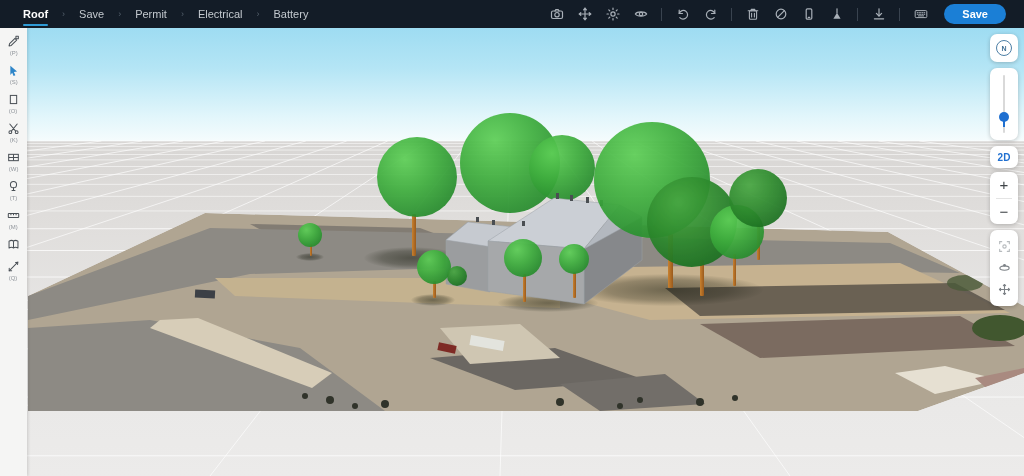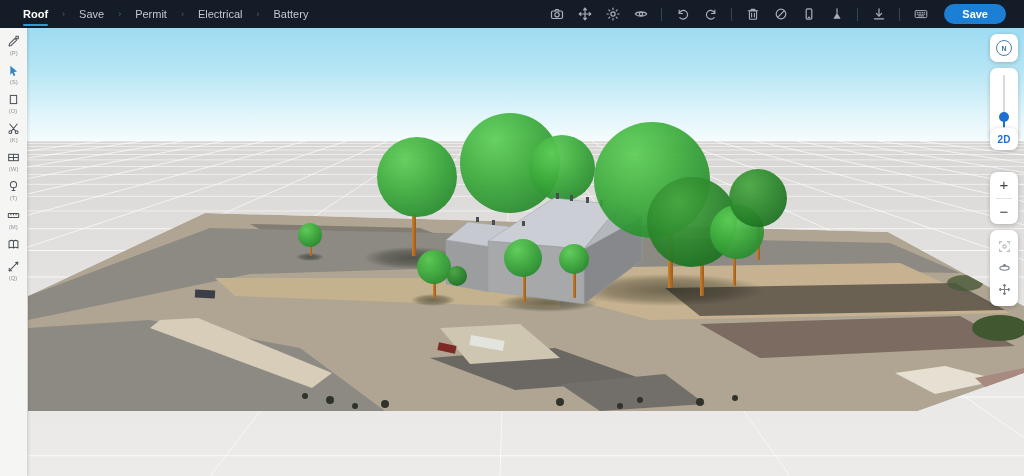--- a/index.html
+++ b/index.html
@@ -56,21 +56,21 @@
   .rp{position:absolute;left:0;width:28px;background:#fff;border-radius:7px;
     box-shadow:0 1px 4px rgba(0,0,0,.22);display:flex;flex-direction:column;align-items:center;}
   .compass{top:6px;height:28px;justify-content:center;cursor:pointer;}
   .compass .ring{width:16px;height:16px;border:1.4px solid #4d7fa6;border-radius:50%;
     display:flex;align-items:center;justify-content:center;font-size:7px;font-weight:bold;color:#3f6f94;}
   .sliderbox{top:40px;height:72px;justify-content:flex-start;cursor:pointer;}
   .track{width:2px;background:#d9d9d9;border-radius:1px;position:absolute;top:7px;bottom:7px;left:13px;}
   .knob{position:absolute;left:9px;top:44px;width:10px;height:10px;border-radius:50%;
     background:#1f6fd0;cursor:grab;}
   .knob::after{content:"";position:absolute;left:4px;top:9px;width:2px;height:6px;background:#1f6fd0;}
-  .btn2d{top:100px;height:22px;justify-content:center;color:#1f6fd0;font-size:10px;font-weight:bold;cursor:pointer;}
+  .btn2d{top:118px;height:22px;justify-content:center;color:#1f6fd0;font-size:10px;font-weight:bold;cursor:pointer;}
   .zoombox{top:144px;height:52px;justify-content:space-between;}
   .zbtn{height:25px;width:100%;display:flex;align-items:center;justify-content:center;
     color:#3e4347;font-size:15px;cursor:pointer;line-height:1;}
   .zdiv{width:16px;height:1px;background:#e4e4e4;}
   .toolsbox{top:202px;height:76px;justify-content:space-around;padding:6px 0;}
   .vbtn{width:100%;display:flex;align-items:center;justify-content:center;cursor:pointer;}
   .vbtn svg{width:13px;height:13px;}
   .vbtn.dim{color:#b6babd;}
   .vbtn.norm{color:#7c8186;}
 </style>

